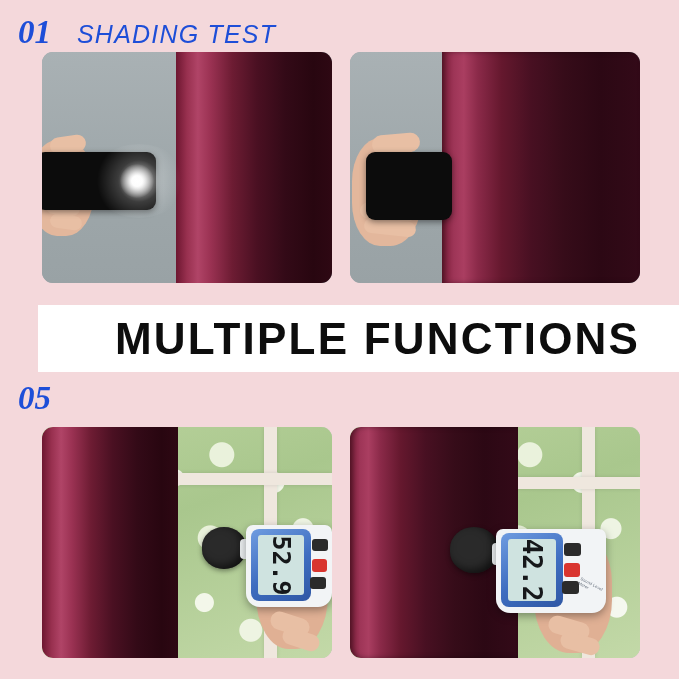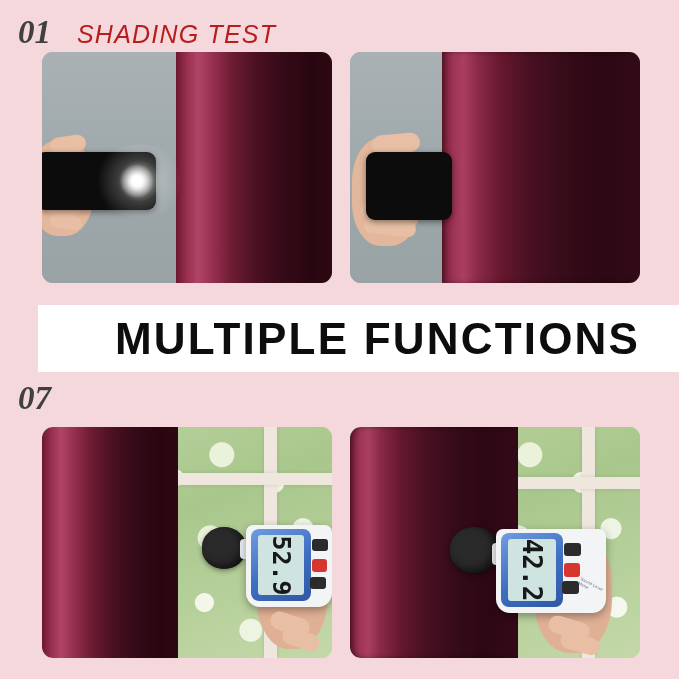--- a/index.html
+++ b/index.html
@@ -10,28 +10,28 @@
     overflow:hidden;
     position:relative;
   }
   .section{position:absolute;left:0;width:679px;}
 
   
   .hdr{display:flex;align-items:baseline;}
   .hdr .num{
     font-family:"Liberation Serif", serif;
     font-style:italic;font-weight:700;
-    font-size:33px;color:#404040;
+    font-size:33px;color:#1d4ed8;
     letter-spacing:0px;
     margin-left:18px;
   }
   .hdr .ttl{
     font-family:"Liberation Sans", sans-serif;
     font-style:italic;font-weight:400;
-    font-size:25px;color:#b91c1c;
+    font-size:25px;color:#1d4ed8;
     letter-spacing:1.2px;
     margin-left:26px;
   }
 
   
   .band{
     position:absolute;left:0;top:305px;width:679px;height:67px;
     background:#ffffff;
     display:flex;align-items:center;justify-content:center;margin-left:38px;
   }
@@ -188,21 +188,21 @@
     <div class="finger" style="left:14px;top:168px;width:52px;height:15px;transform:rotate(6deg);"></div>
     <div class="phone" style="left:16px;top:100px;width:86px;height:68px;"></div>
   </div>
 </div>
 
 <div class="band">
   <span class="big">MULTIPLE FUNCTIONS</span>
 </div>
 
 <div class="section hdr" style="top:380px;height:40px;">
-  <span class="num">07</span>
+  <span class="num">05</span>
 </div>
 
 <div class="row" style="top:427px;">
 
   <div class="panel left">
     <div class="scene">
       <div class="foliage"></div>
       <div class="mullion-v" style="left:222px;width:13px;"></div>
       <div class="mullion-h" style="top:46px;height:12px;"></div>
     </div>

